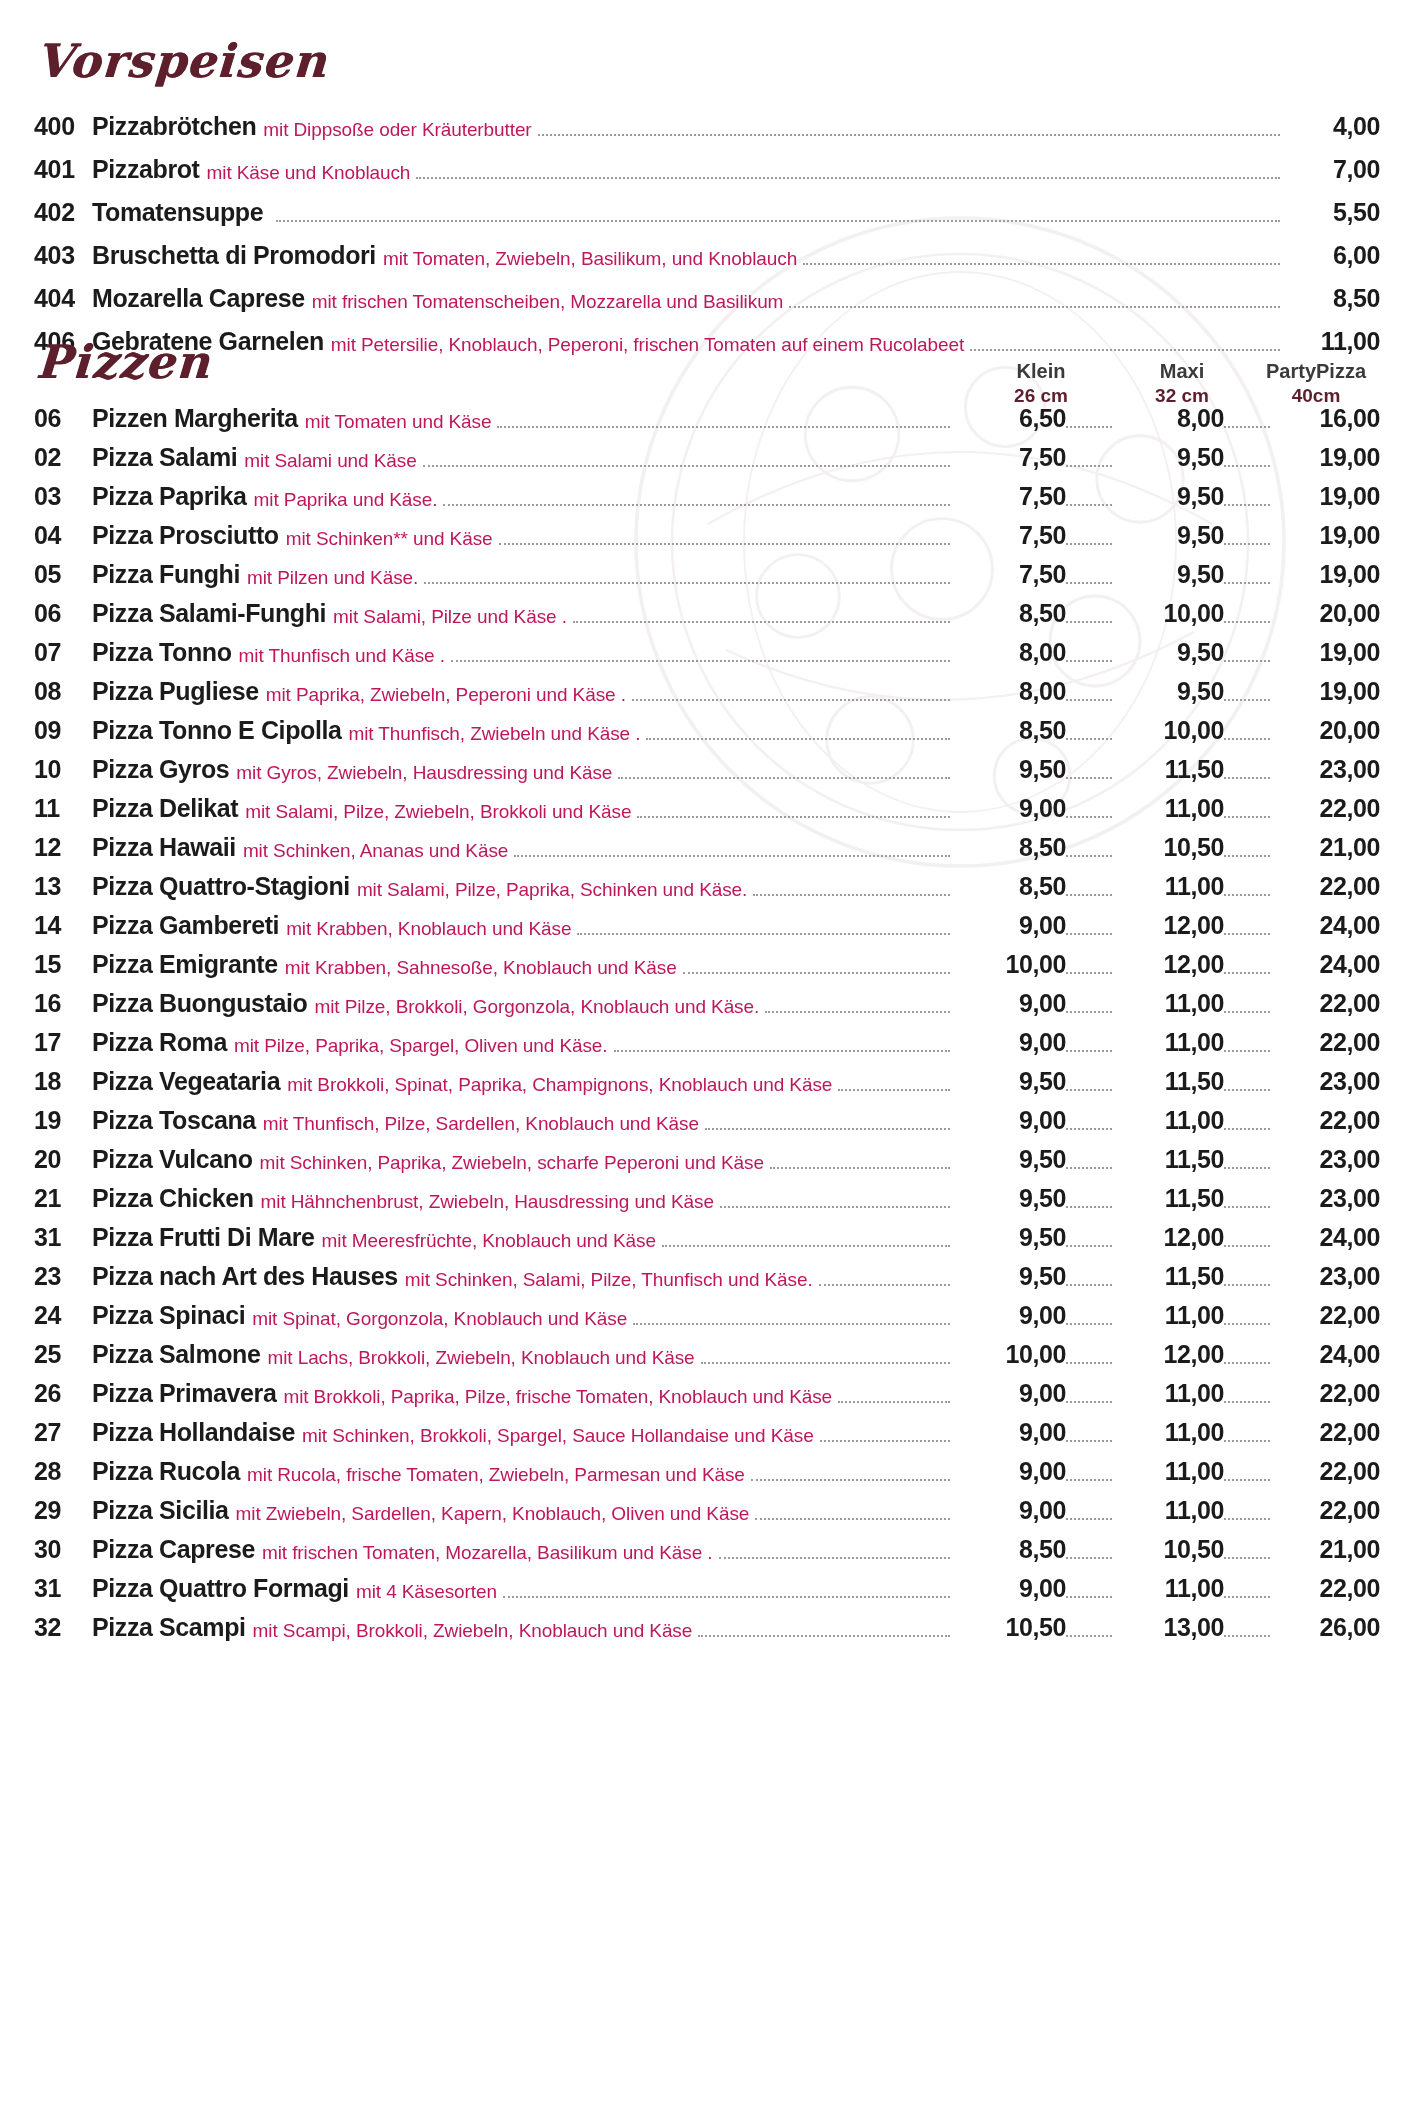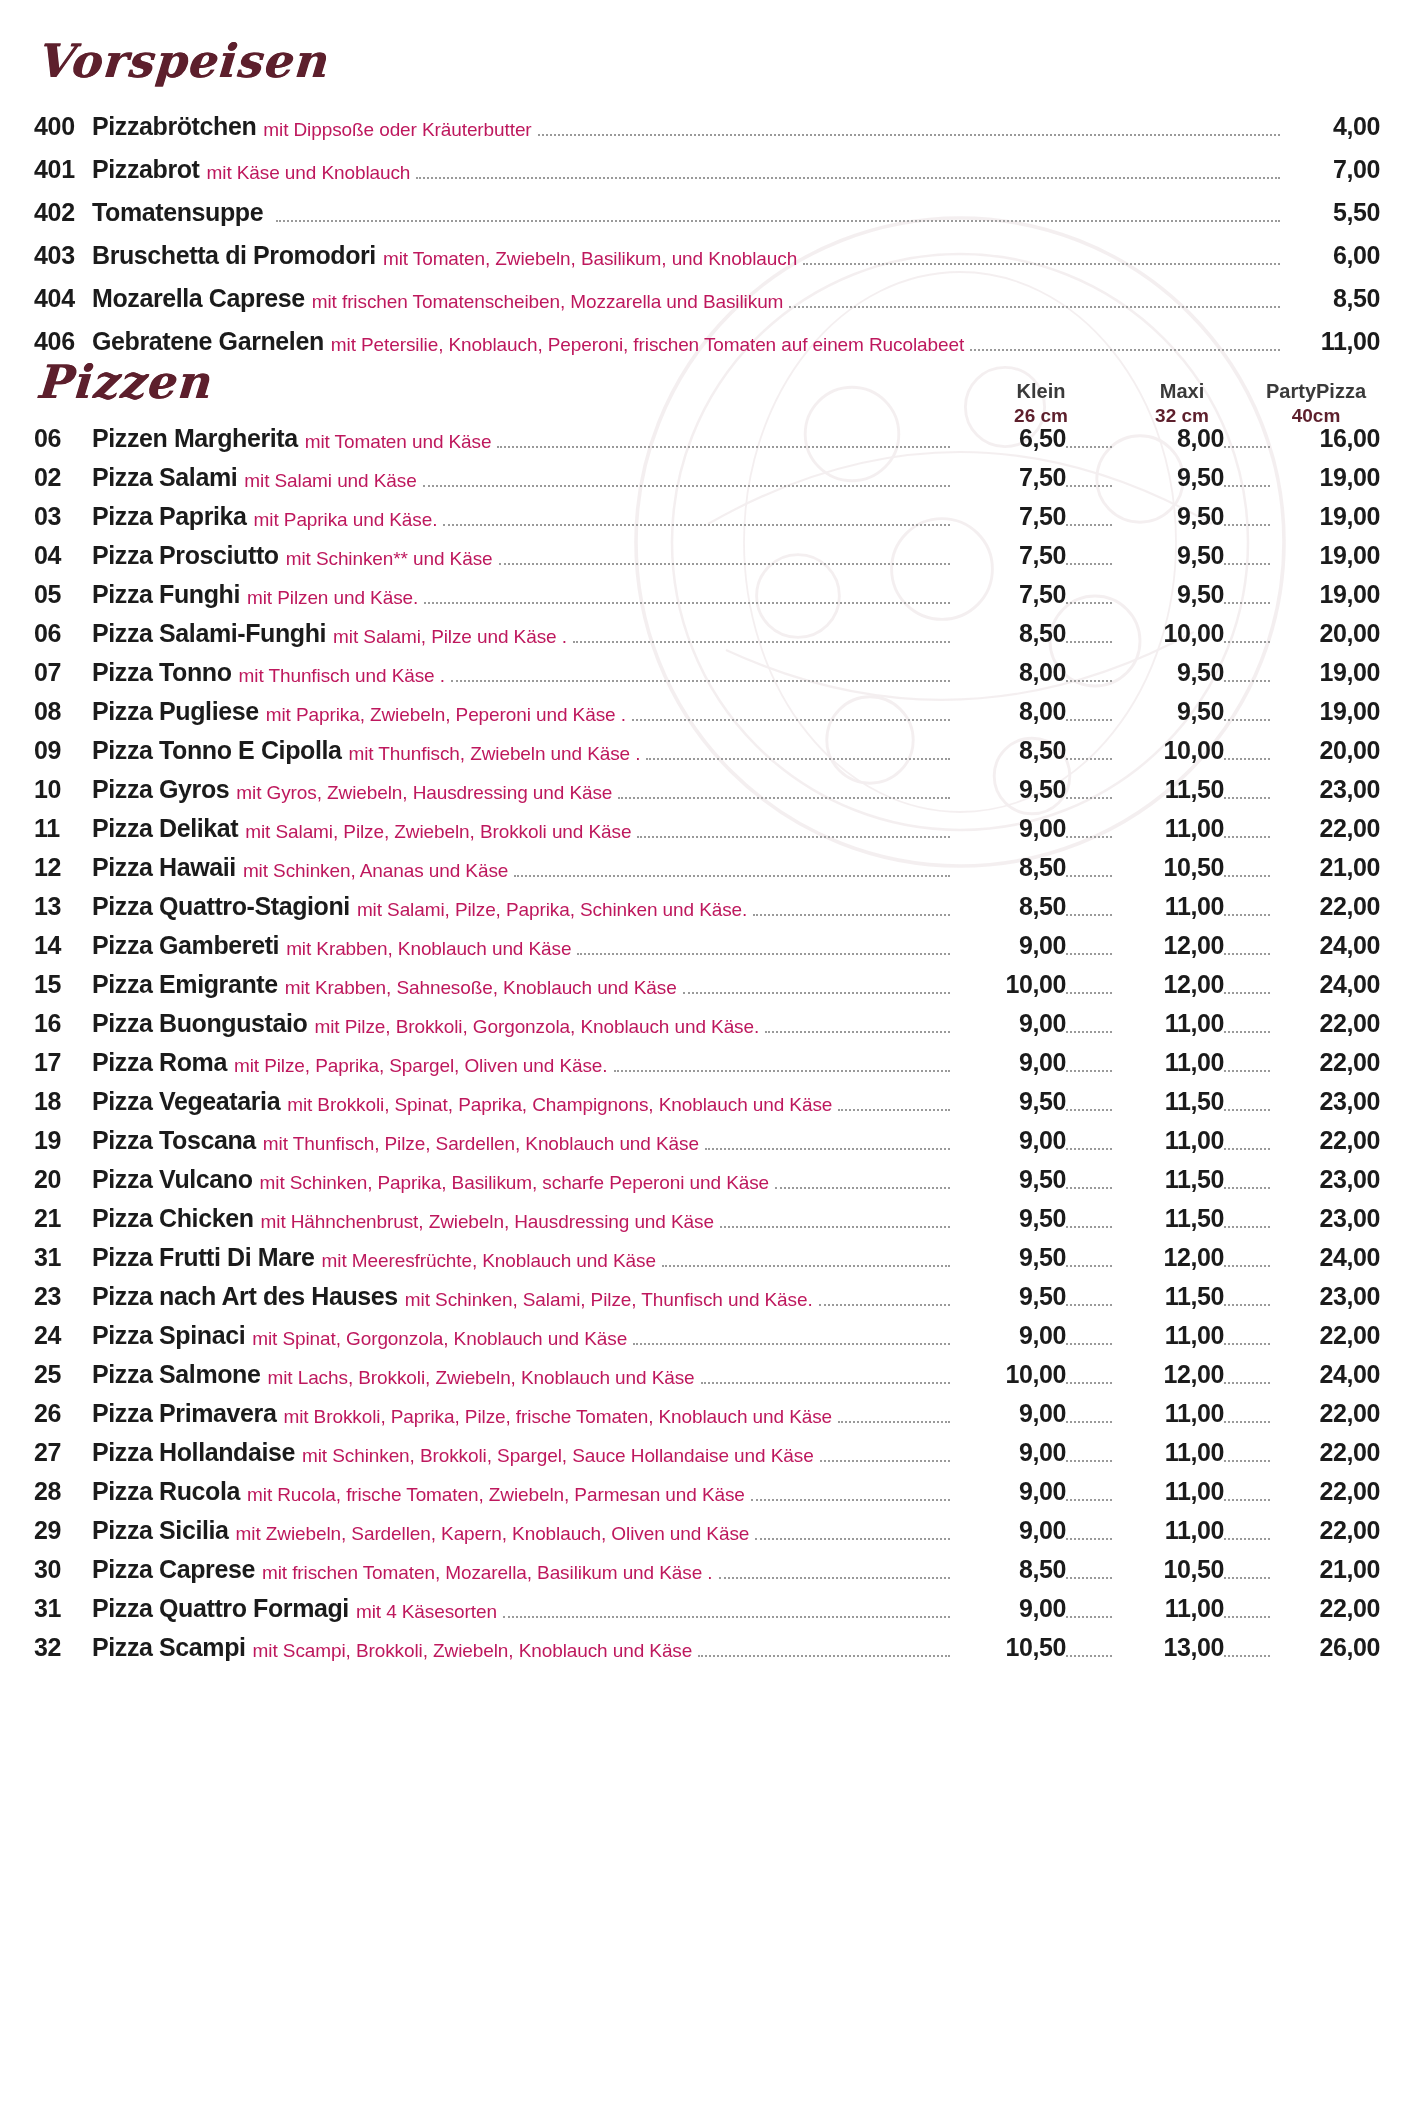--- a/index.html
+++ b/index.html
@@ -136,21 +136,21 @@
     display: block;
   }
   .size-col .cm {
     font-size: 19px;
     font-weight: 700;
     color: #5d1f2c;
     display: block;
     margin-top: 1px;
   }
   .size-col.klein { width: 138px; }
-  .size-col.maxi  { width: 144px; margin-top: 20px; }
+  .size-col.maxi  { width: 144px; }
   .size-col.party { width: 124px; }
 
   .pizzas { margin-top: 12px; }
   .pizzas .row { margin-bottom: 3px; height: 36px; }
   .pizzas .p1 { width: 110px; }
   .pizzas .p2 { width: 112px; }
   .pizzas .p3 { width: 110px; }
 </style>
 </head>
 <body>
@@ -452,21 +452,21 @@
         <span class="leader"></span>
         <span class="price p1">9,00</span>
         <span class="leader-sm"></span>
         <span class="price p2">11,00</span>
         <span class="leader-sm"></span>
         <span class="price p3">22,00</span>
       </div>
       <div class="row">
         <span class="num">20</span>
         <span class="name">Pizza Vulcano</span>
-        <span class="desc">mit Schinken, Paprika, Basilikum, scharfe Peperoni und Käse</span>
+        <span class="desc">mit Schinken, Paprika, Zwiebeln, scharfe Peperoni und Käse</span>
         <span class="leader"></span>
         <span class="price p1">9,50</span>
         <span class="leader-sm"></span>
         <span class="price p2">11,50</span>
         <span class="leader-sm"></span>
         <span class="price p3">23,00</span>
       </div>
       <div class="row">
         <span class="num">21</span>
         <span class="name">Pizza Chicken</span>

